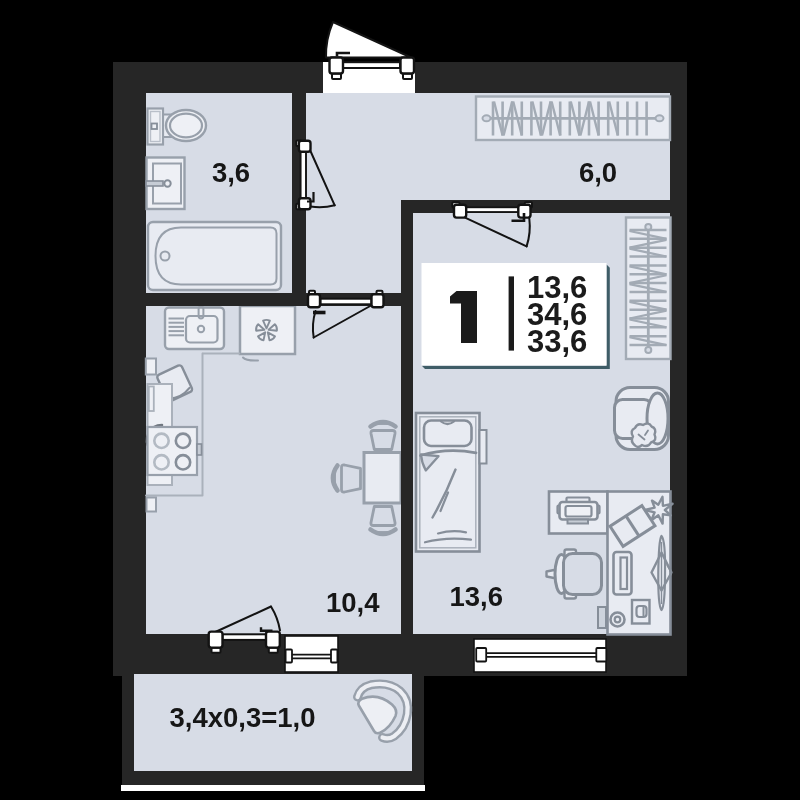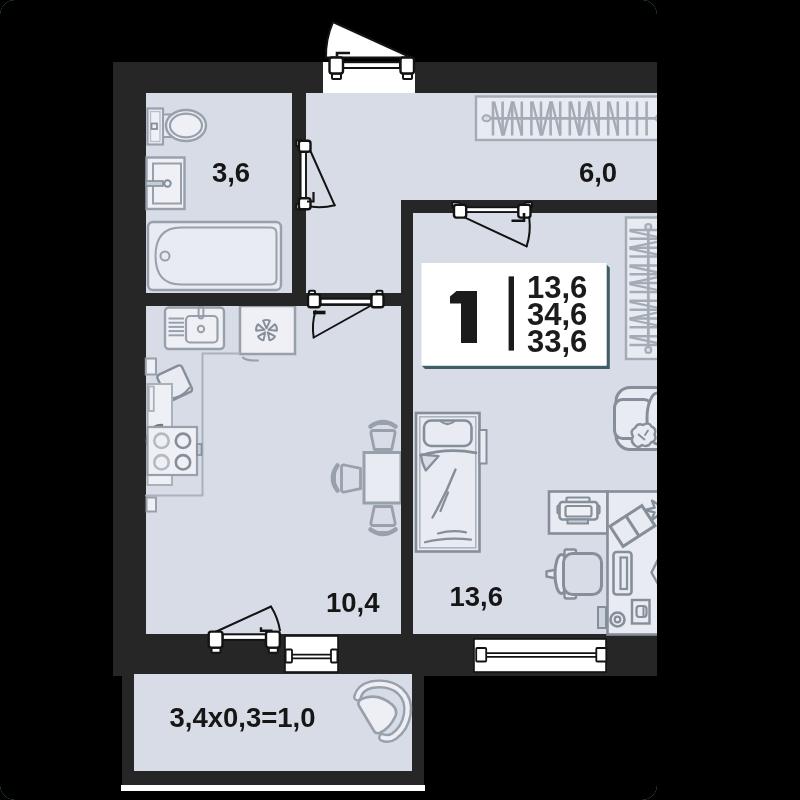--- a/index.html
+++ b/index.html
@@ -1,14 +1,14 @@
 <!DOCTYPE html>
 <html><head><meta charset="utf-8"><title>plan</title><style>
 html,body{margin:0;padding:0;background:#000;}
-#page{position:relative;width:657px;height:800px;background:#7dd3fc;overflow:hidden;border-radius:15px;}
+#page{position:relative;width:800px;height:800px;background:#7dd3fc;overflow:hidden;}
 </style></head><body>
 <div id="page">
 <svg width="800" height="800" viewBox="0 0 800 800">
 
 <rect x="0" y="0" width="800" height="800" fill="#000000"></rect>
 
 <rect x="113" y="62" width="574" height="614" fill="#262626"></rect>
 
 <rect x="122" y="662" width="302" height="123" fill="#262626"></rect>
 

